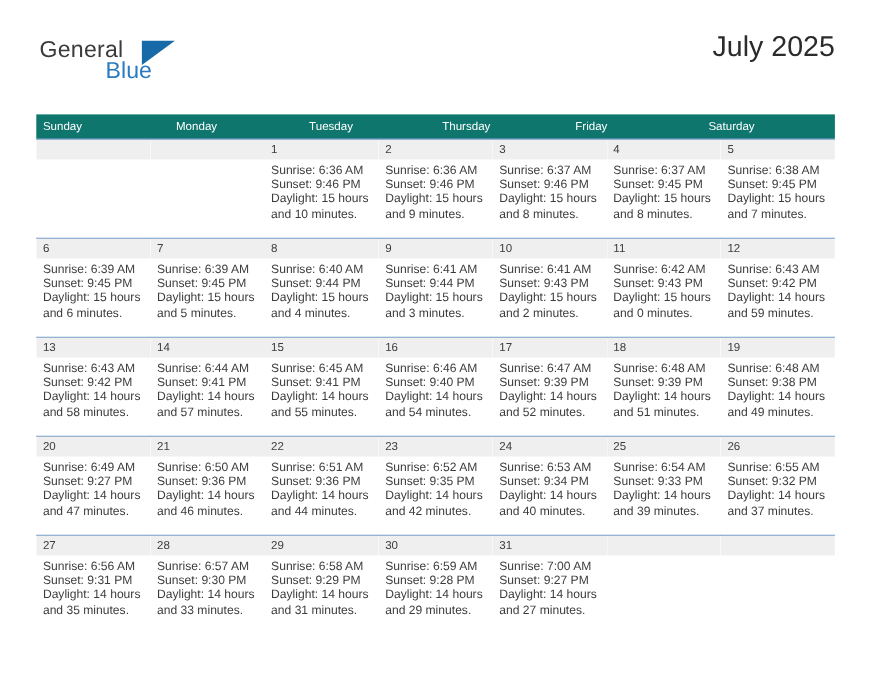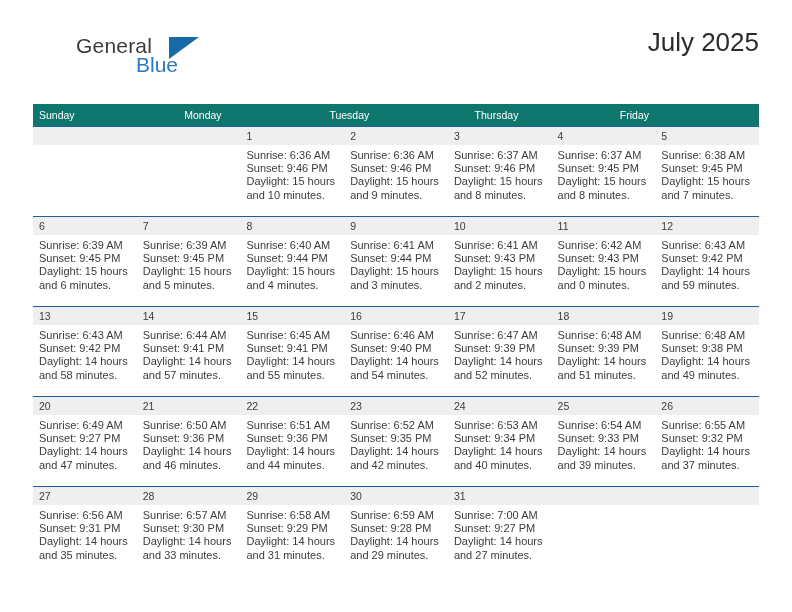--- a/index.html
+++ b/index.html
@@ -22,21 +22,20 @@
     box-sizing: border-box;
   }
 
   
   .top {
     position: absolute;
     left: 33px;
     top: 26px;
     right: 33px;
     height: 68px;
-    margin-left: 40px;
   }
 
   .logo {
     position: absolute;
     left: 0;
     top: 0;
     width: 220px;
     height: 60px;
   }
   .logo-general {
@@ -171,20 +170,21 @@
   </div>
 
   <div class="calendar">
 
     <div class="weekdays">
       <div class="weekday">Sunday</div>
       <div class="weekday">Monday</div>
       <div class="weekday">Tuesday</div>
       <div class="weekday">Thursday</div>
       <div class="weekday">Friday</div>
+      <div class="weekday">Saturday</div>
     </div>
 
     <div class="week">
       <div class="day empty">
         <div class="daynum"></div>
         <div class="details">
           <div></div>
           <div></div>
           <div></div>
           <div></div>

